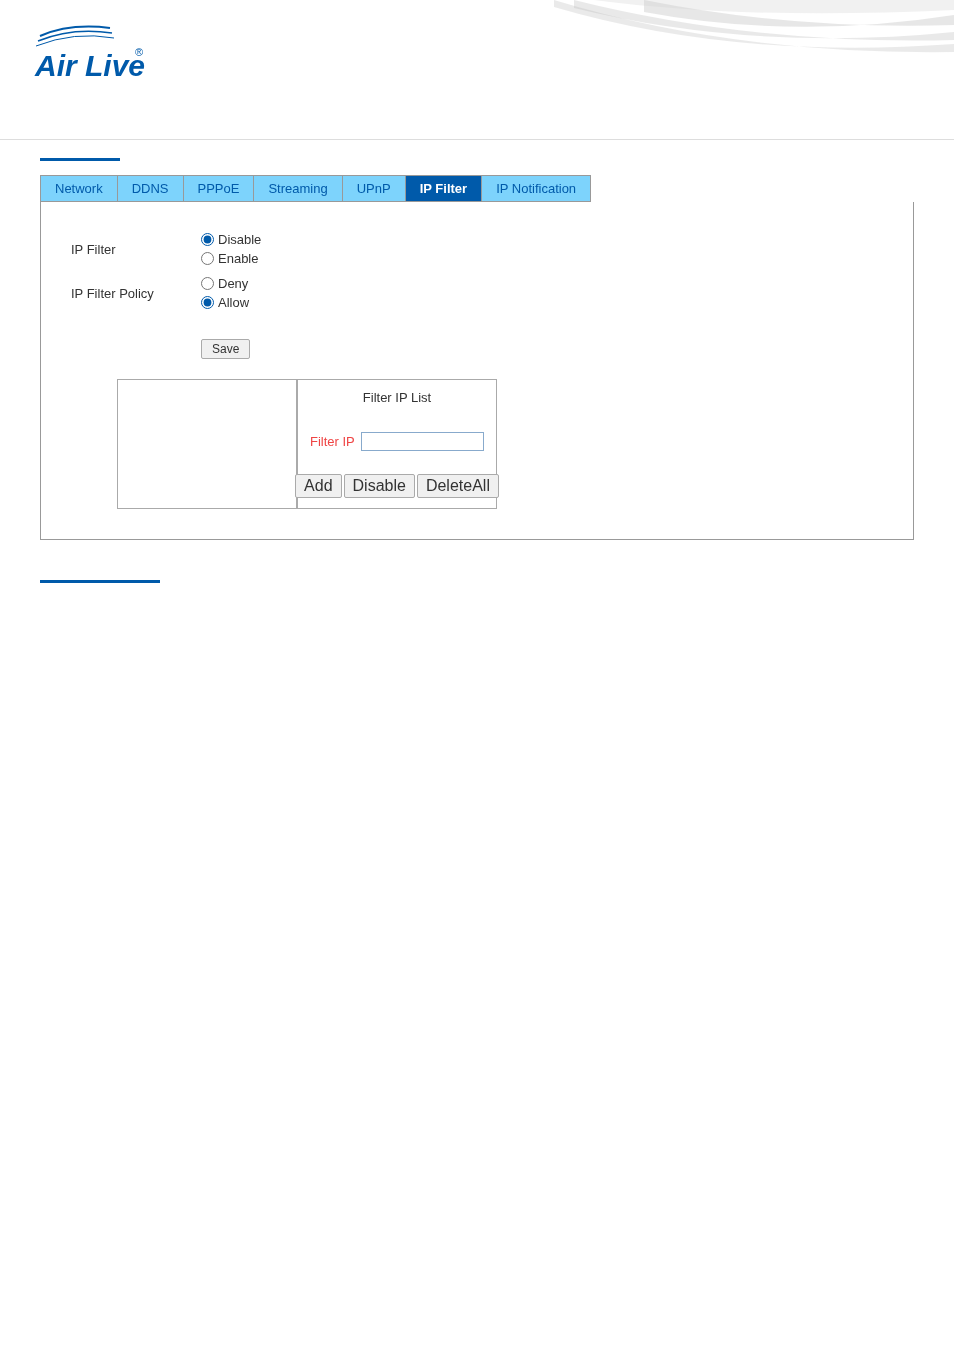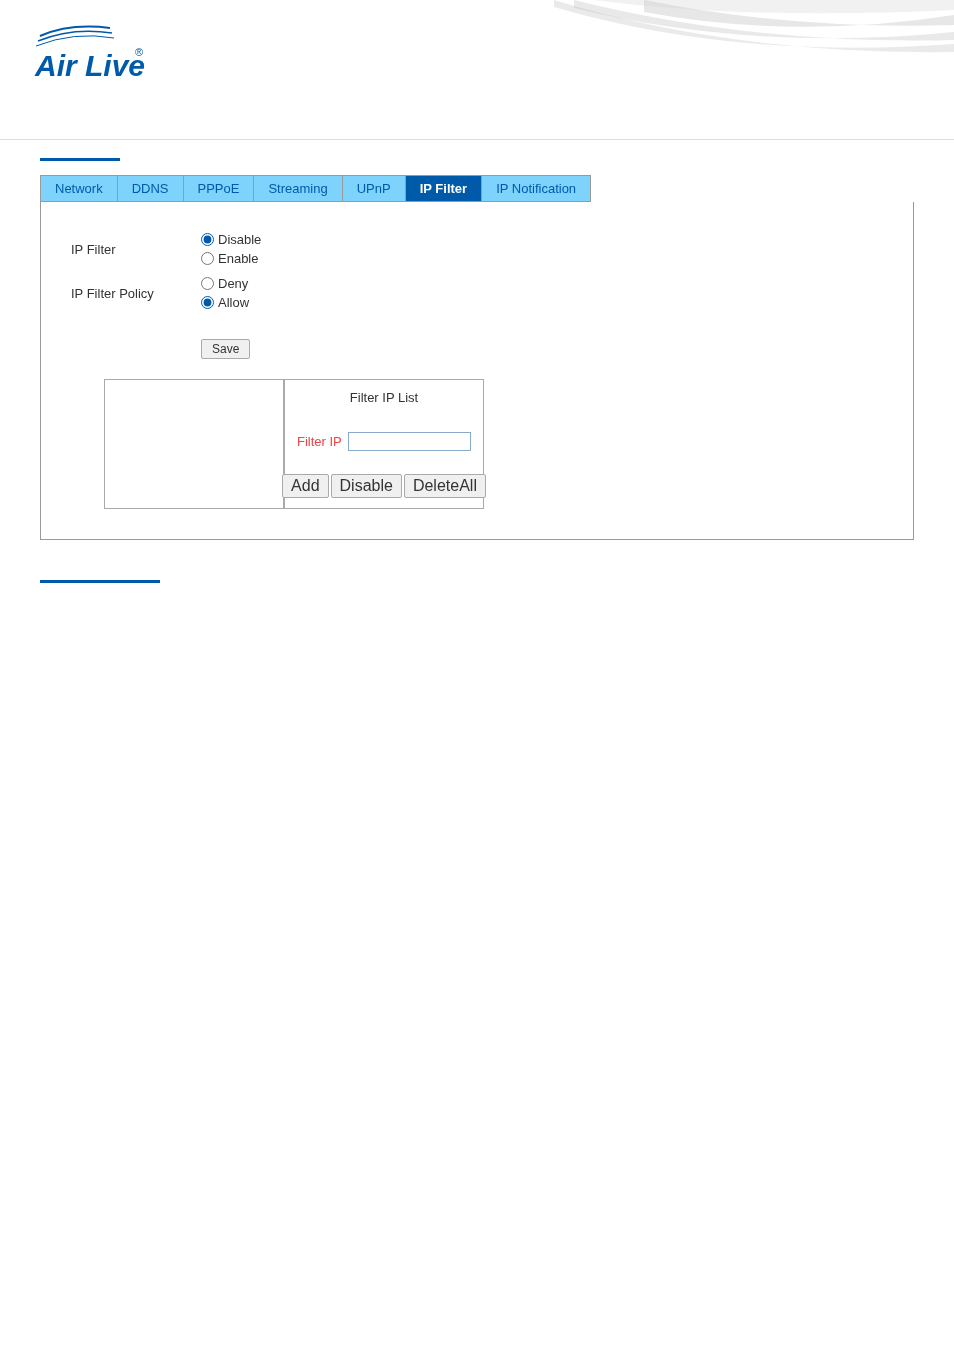--- a/index.html
+++ b/index.html
@@ -110,21 +110,21 @@
       cursor: pointer;
       font-size: 12px;
       color: #333;
       border-radius: 2px;
     }
 
     
     .filter-area {
       display: flex;
       margin-top: 20px;
-      margin-left: 33px;
+      margin-left: 46px;
     }
     .ip-list-box {
       width: 180px;
       height: 130px;
       border: 1px solid #aaa;
       background: #fff;
       overflow-y: auto;
     }
     .filter-ip-panel {
       margin-left: 0;

